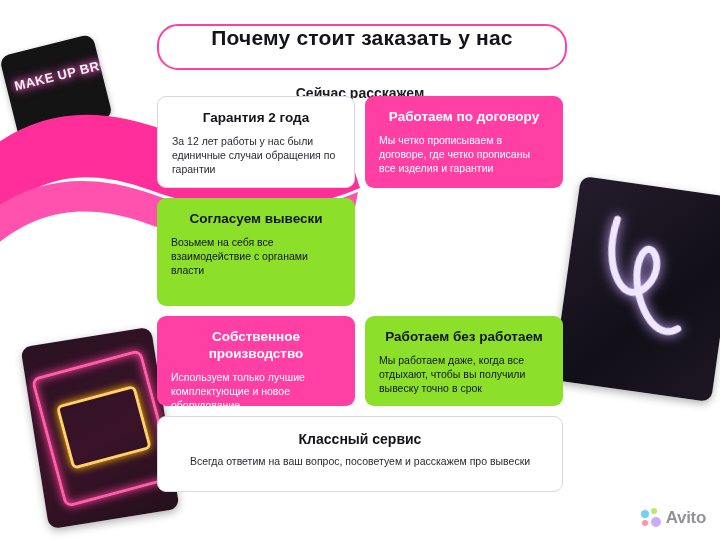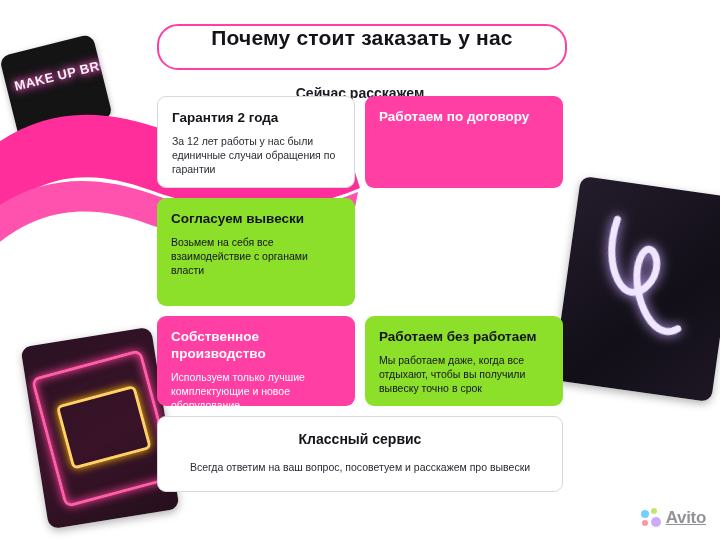--- a/index.html
+++ b/index.html
@@ -164,20 +164,21 @@
   .card.green {
     background: #8ce02a;
     border: none;
   }
   .card h3 {
     margin: 0 0 8px 0;
     font-size: 13.5px;
     line-height: 17px;
     font-weight: bold;
     color: #14141a;
+    text-align: center;
   }
   .card.pink h3 { color: #ffffff; }
   .card p {
     margin: 0;
     font-size: 10.5px;
     line-height: 14px;
     color: #2a2a33;
   }
   .card.pink p { color: #ffffff; }
   .card.green h3, .card.green p { color: #14141a; }
@@ -187,21 +188,21 @@
   .r1 { height: 92px; }
   .r2 { height: 108px; }
   .r3 { height: 90px; }
 
   .card.center {
     width: 406px;
     height: 76px;
     text-align: center;
     padding-top: 14px;
   }
-  .card.center h3 { margin-bottom: 12px; font-size: 14px; }
+  .card.center h3 { margin-bottom: 6px; font-size: 14px; }
   .card.center p { font-size: 10.5px; line-height: 15px; }
 
   
   .watermark {
     position: absolute;
     right: 14px;
     bottom: 12px;
     display: flex;
     align-items: center;
     gap: 5px;
@@ -215,21 +216,20 @@
   .watermark .dots i {
     position: absolute;
     border-radius: 50%;
     display: block;
   }
   .wm-text {
     font-size: 17px;
     font-weight: bold;
     color: #3a3a42;
     letter-spacing: -0.3px;
-    text-decoration: underline;
   }
 </style>
 </head>
 <body>
 
 <div class="page">
 
   <div class="photo photo-tl">
     <div class="neon-text">MAKE UP BROW</div>
   </div>
@@ -258,20 +258,21 @@
 
   <div class="grid">
 
     <div class="row">
       <div class="card c-w1 r1">
         <h3>Гарантия 2 года</h3>
         <p>За 12 лет работы у нас были единичные случаи обращения по гарантии</p>
       </div>
       <div class="card pink c-w2 r1">
         <h3>Работаем по договору</h3>
+        <p>Мы четко прописываем в договоре, где четко прописаны все изделия и гарантии</p>
       </div>
     </div>
 
     <div class="row">
       <div class="card green c-w1 r2">
         <h3>Согласуем вывески</h3>
         <p>Возьмем на себя все взаимодействие с органами власти</p>
       </div>
     </div>
 

